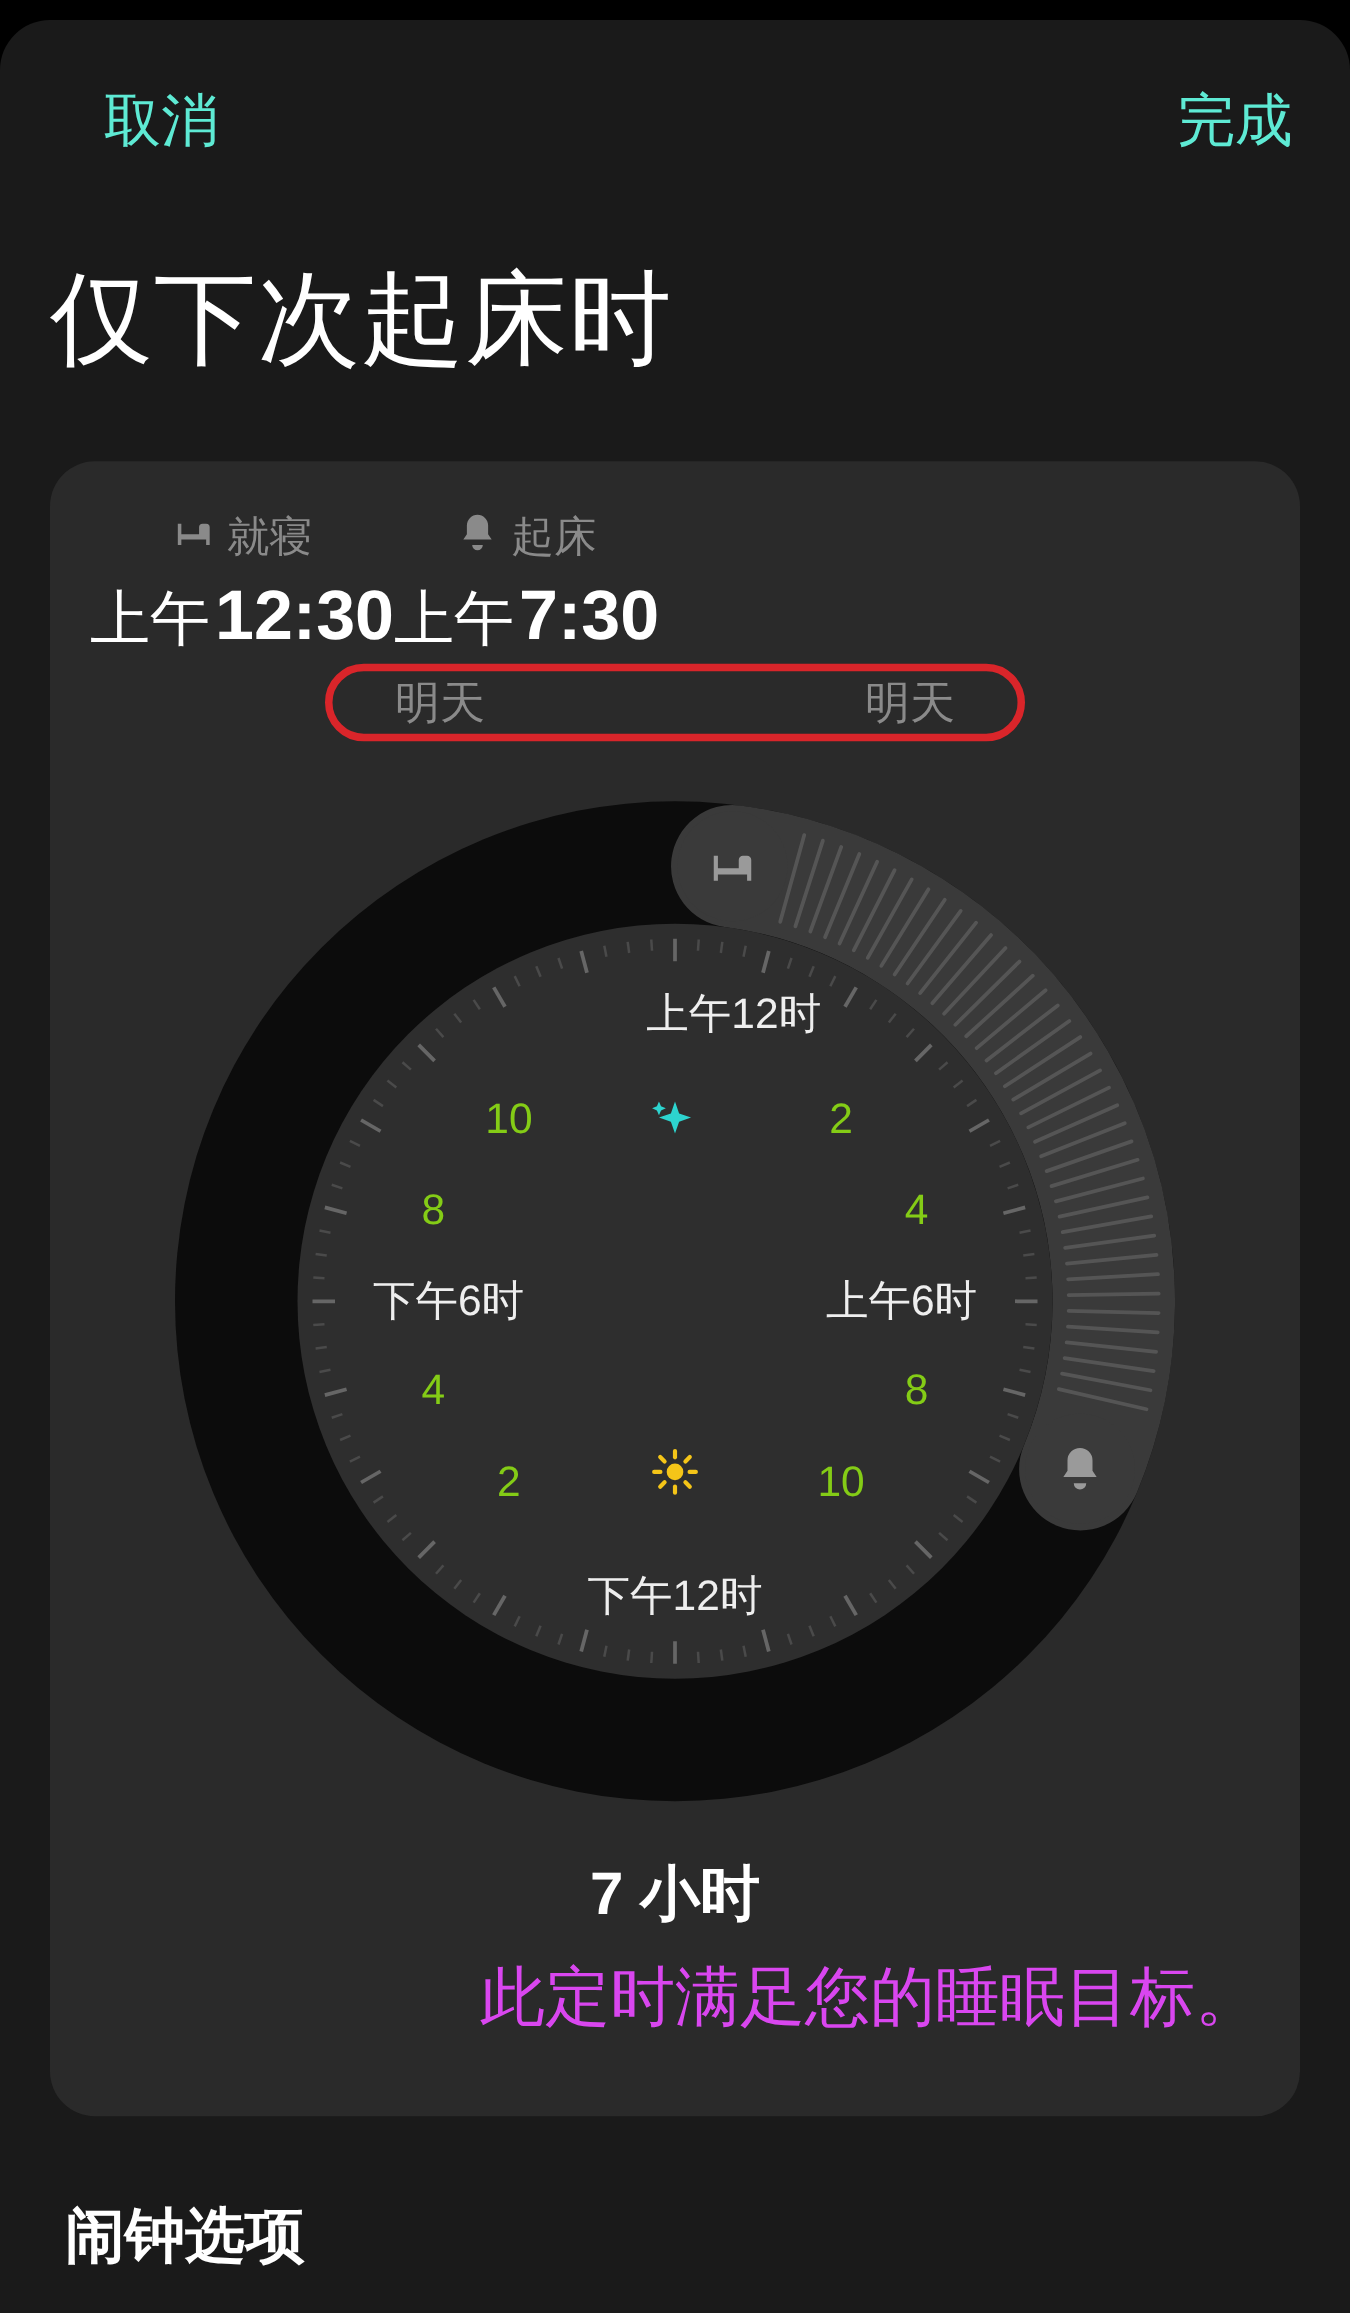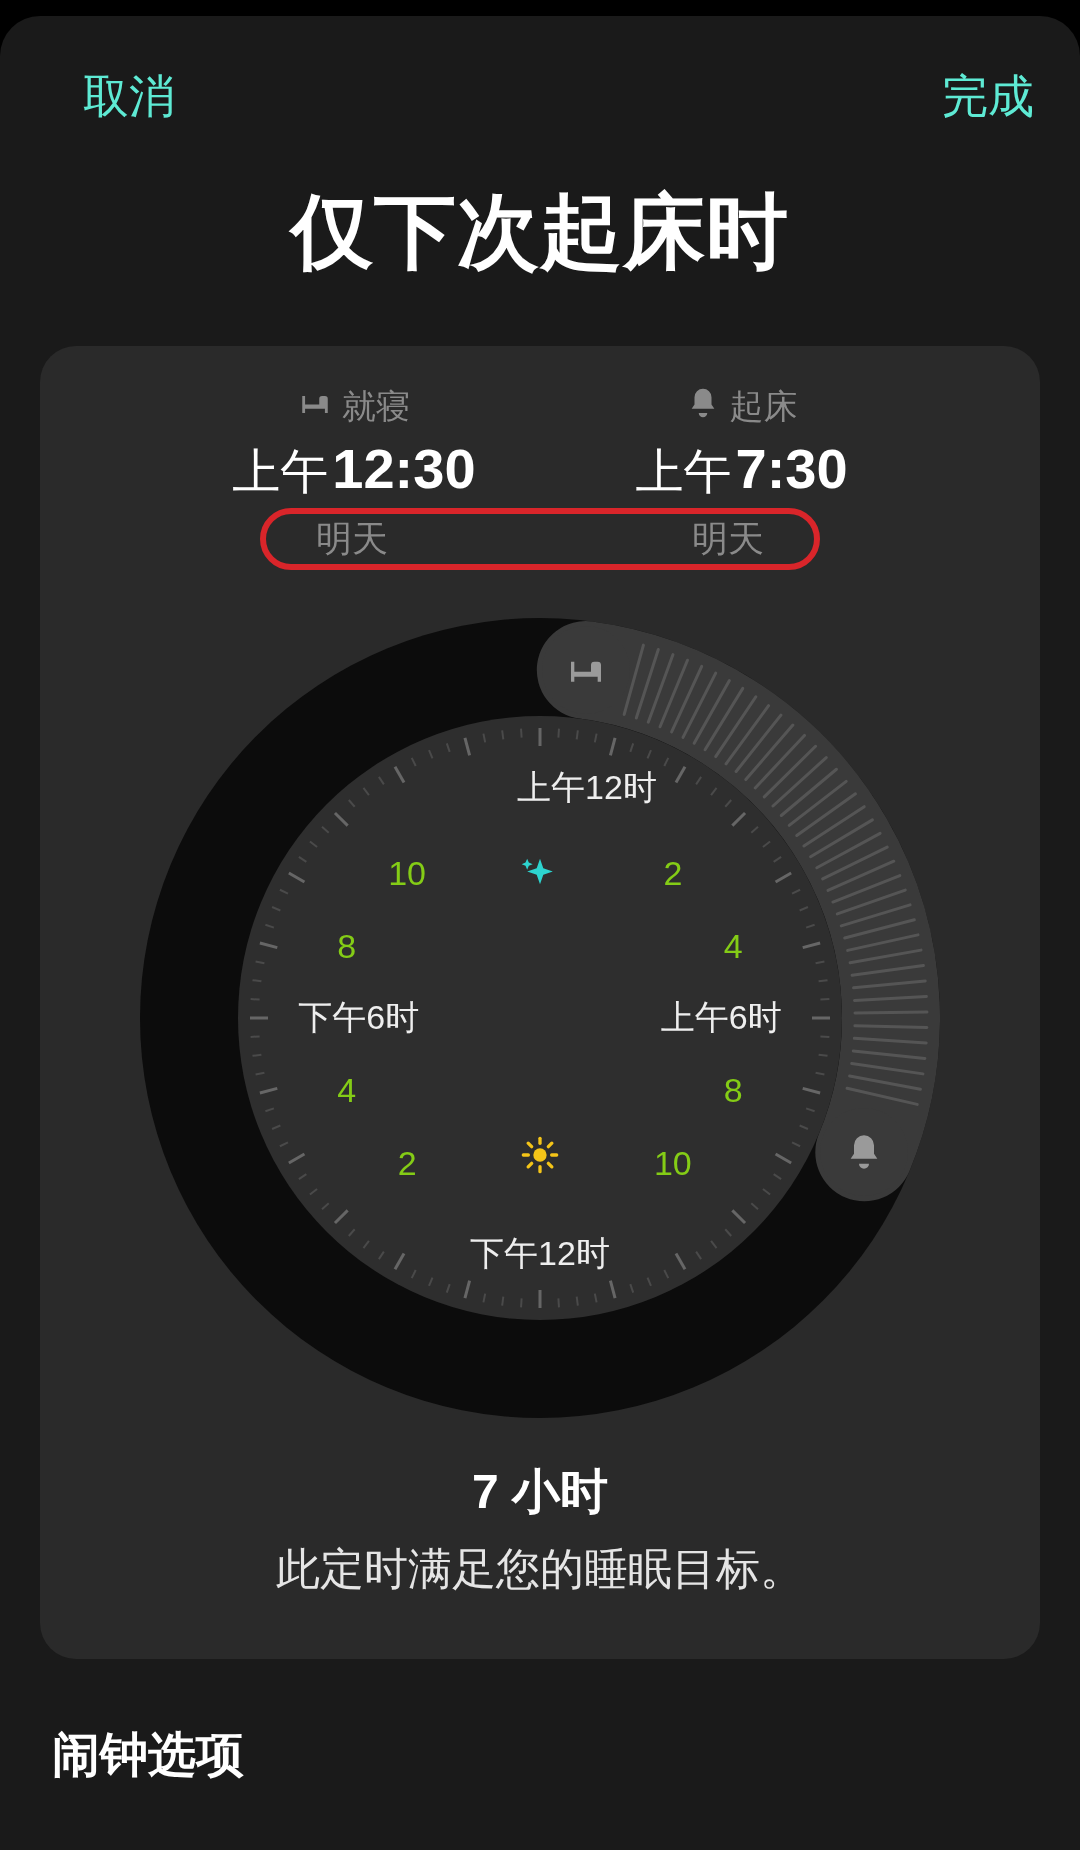--- a/index.html
+++ b/index.html
@@ -10,25 +10,25 @@
     color:#fff;
   }
   .sheet{
     position:absolute;left:0;right:0;top:16px;bottom:0;
     background:#1a1a1a;
     border-radius:40px 40px 0 0;
     padding:40px 40px 0 40px;
   }
   .navbar{display:flex;justify-content:space-between;align-items:center;padding:10px 6px 0 6px;}
   .nav-btn{color:#5eead4;font-size:46px;font-weight:400;background:none;border:0;margin-left:37px;}
-  .title{text-align:center;font-size:82px;font-weight:700;margin-top:50px;letter-spacing:1px;}
+  .title{font-size:82px;font-weight:400;margin-top:73px;letter-spacing:1px;}
   .card{
     background:#2a2a2a;border-radius:36px;margin-top:58px;padding:38px 32px 60px 32px;
   }
-  .times-row{display:flex;justify-content:center;gap:160px;}
+  .times-row{display:flex;justify-content:flex-start;}
   .time-col{display:flex;flex-direction:column;align-items:center;position:relative;}
   .time-label{display:flex;align-items:center;gap:10px;color:#8a8a8a;font-size:34px;}
   .time-label svg{width:34px;height:34px;}
   .time-value{font-size:56px;font-weight:600;color:#fff;margin-top:6px;white-space:nowrap;}
   .time-value .ampm{font-size:48px;font-weight:500;margin-right:4px;}
   .tomorrow-row{display:flex;justify-content:center;margin-top:4px;position:relative;height:70px;}
   .pill{
     position:absolute;top:0;left:50%;transform:translateX(-50%);
     width:560px;height:62px;border:6px solid #d9252a;border-radius:40px;
     display:flex;justify-content:space-between;align-items:center;padding:0 50px;
@@ -47,21 +47,21 @@
   .sparkle{position:absolute;left:50%;top:27%;transform:translate(-50%,-50%);}
   .sun{position:absolute;left:50%;top:73%;transform:translate(-50%,-50%);}
   .arc-svg{position:absolute;inset:0;}
   .handle{
     position:absolute;width:88px;height:88px;border-radius:50%;background:#3a3a3a;
     display:flex;align-items:center;justify-content:center;transform:translate(-50%,-50%);
   }
   .handle svg{width:40px;height:40px;}
   .summary{text-align:center;margin-top:42px;}
   .duration{font-size:48px;font-weight:700;}
-  .goal-text{font-size:44px;color:#e5e5e5;margin-top:16px;}
+  .goal-text{font-size:52px;color:#d946ef;margin-top:16px;text-align:right;}
   .section-title{font-size:48px;font-weight:700;margin-top:64px;padding-left:12px;}
 </style>
 </head>
 <body>
 
 <div class="sheet">
 
   <div class="navbar">
     <button class="nav-btn">取消</button>
     <button class="nav-btn">完成</button>

